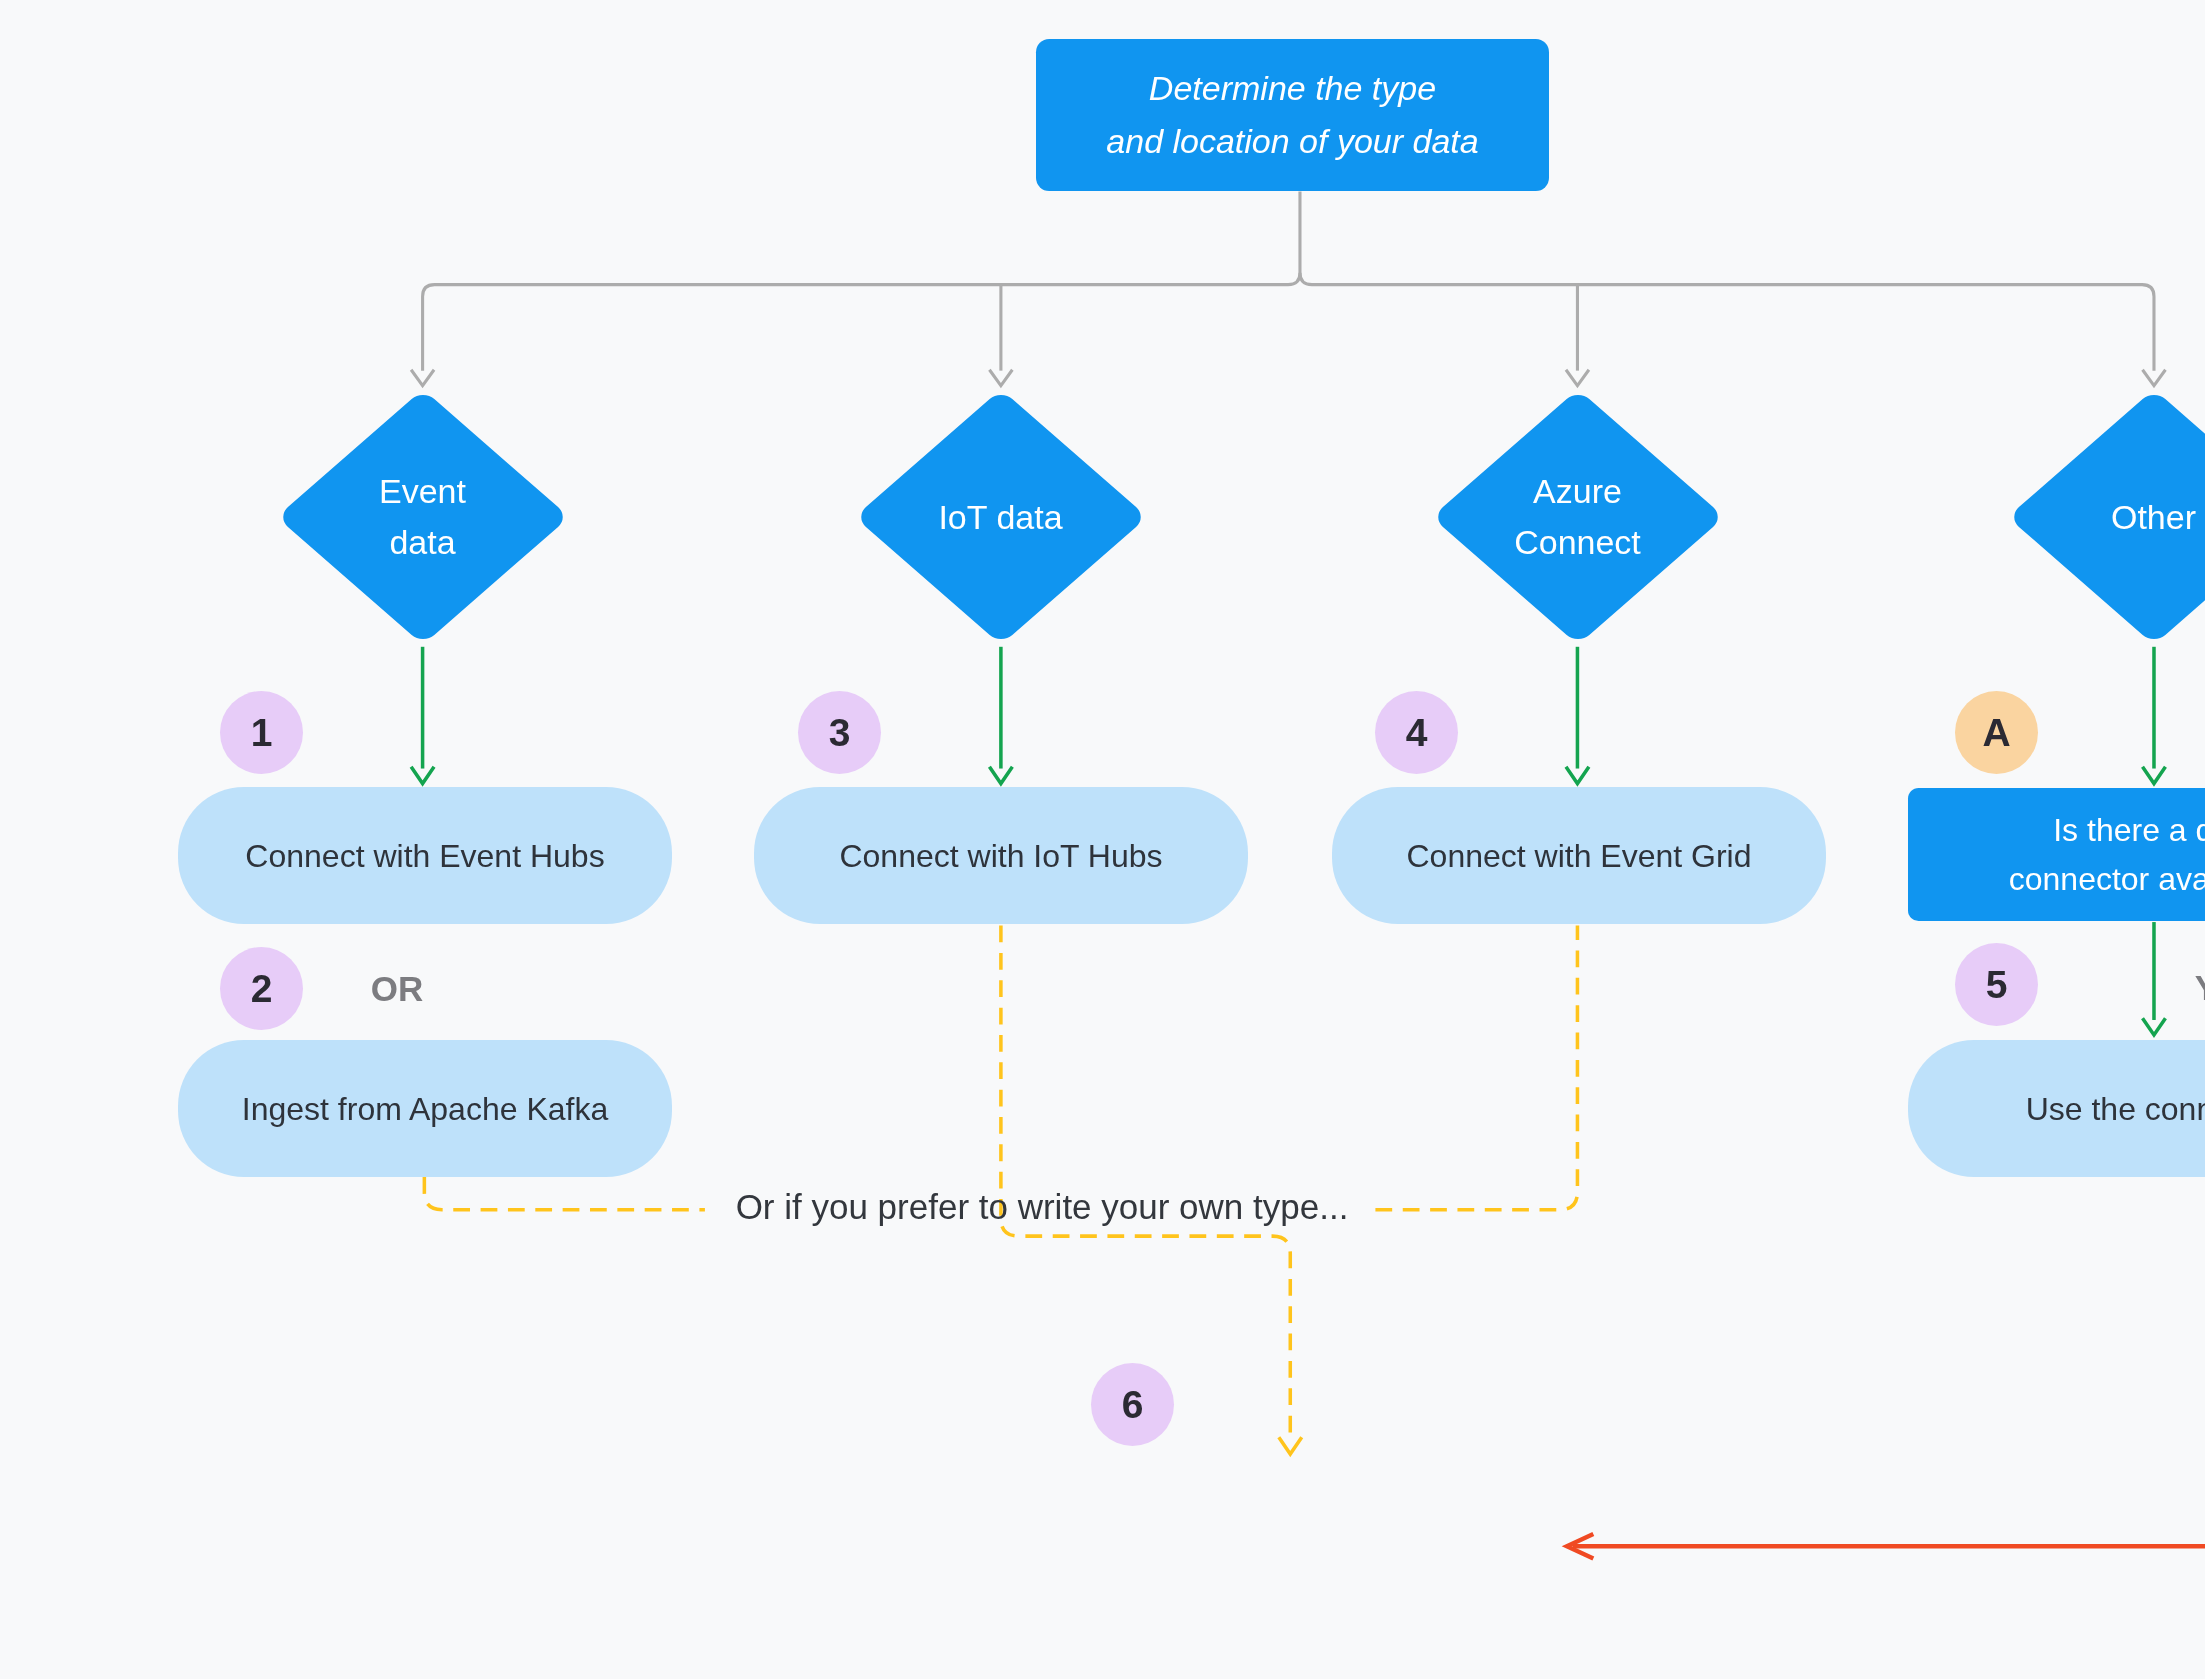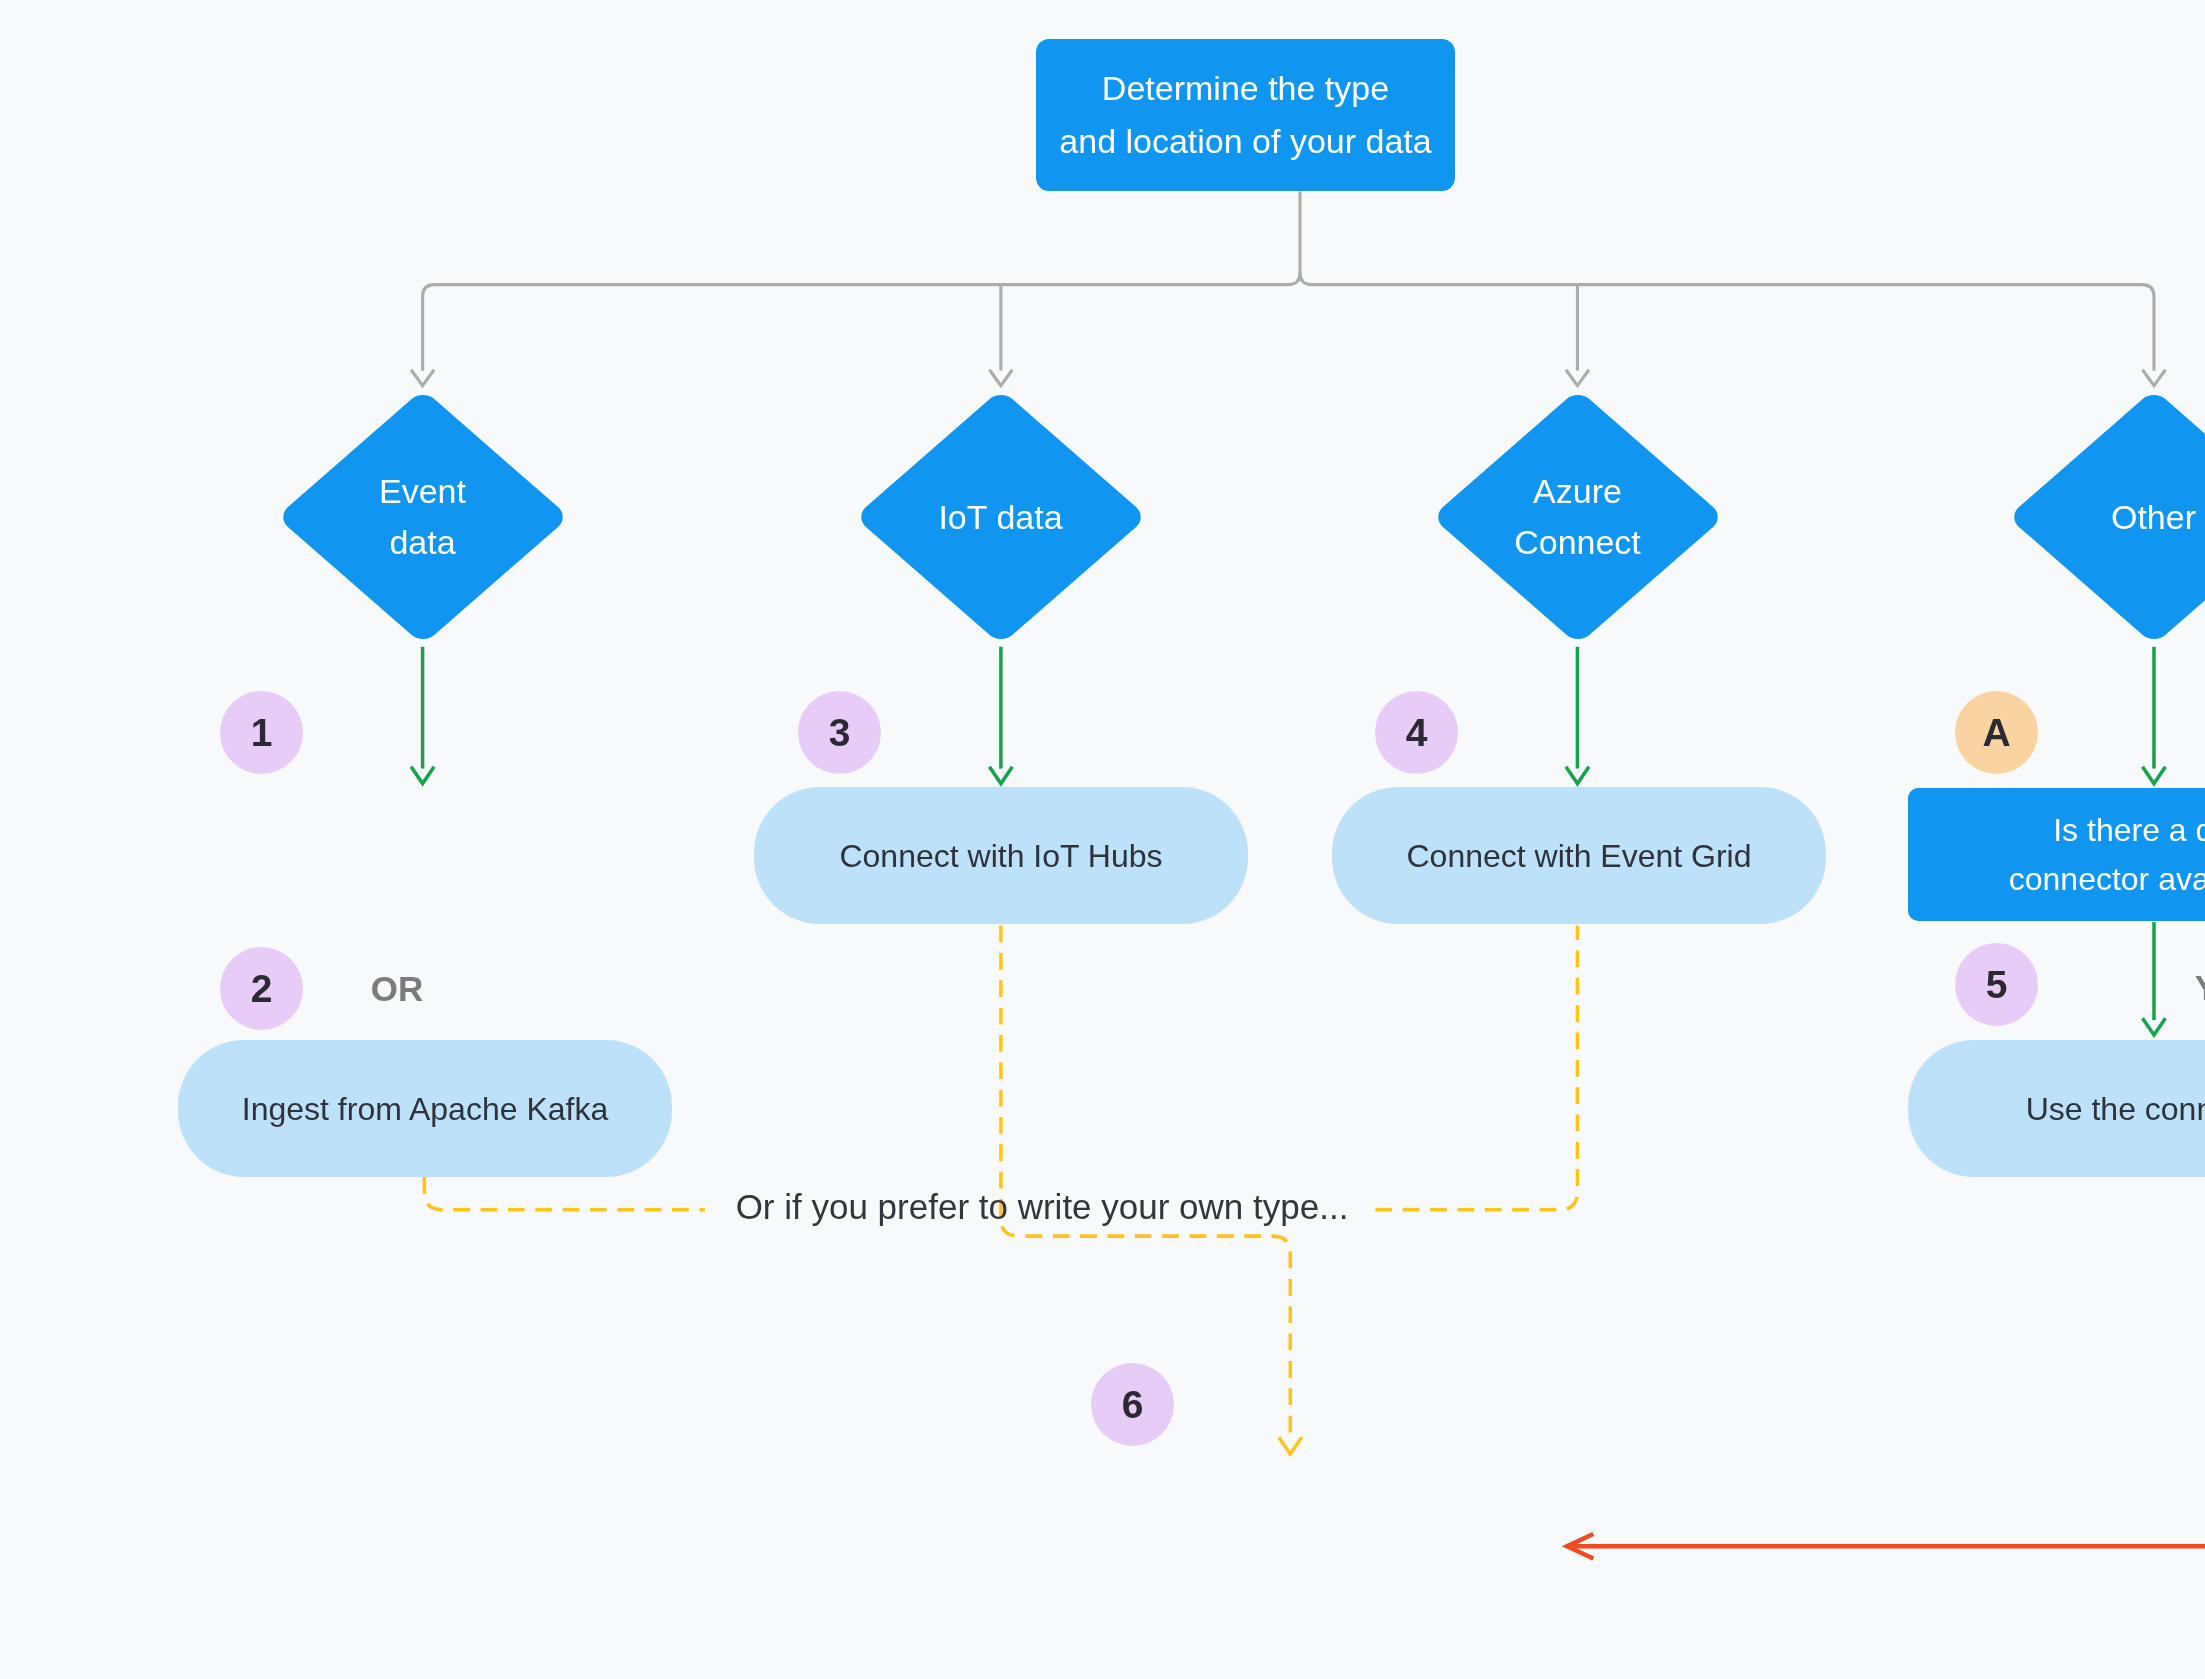--- a/index.html
+++ b/index.html
@@ -145,21 +145,21 @@
       <path stroke-dasharray="38 24" d="M2269 2098 L2269 2762 Q2269 2802 2309 2802 L2885 2802 Q2925 2802 2925 2842 L2925 3262"></path>
       <polyline points="2899,3258 2925,3296 2951,3258"></polyline>
     </g>
 
     <g stroke="#f04a23" stroke-width="10" fill="none">
       <path d="M5448 1952 L5478 1952 Q5570 1952 5570 2044 L5570 3413 Q5570 3505 5478 3505 L3565 3505"></path>
       <polyline points="3612,3477 3552,3505 3612,3533"></polyline>
     </g>
   </svg>
 
-  <div class="node top-box" style="left:1036px; top:39px; width:419px; height:152px;">
+  <div class="node top-box" style="left:1036px; top:39px; width:513px; height:152px;font-style:italic;">
     <span class="multiline">Determine the type
 and location of your data</span>
   </div>
 
   <div class="diamond-wrap" style="left:276px; top:389px;">
     <div class="diamond-shape"></div>
     <div class="diamond-label multiline">Event
 data</div>
   </div>
   <div class="diamond-wrap" style="left:854px; top:389px;">
@@ -191,20 +191,23 @@
   <div class="badge badge-orange" style="left:1955px; top:691px;">
     <span>A</span>
   </div>
   <div class="badge badge-purple" style="left:1955px; top:943px;">
     <span>5</span>
   </div>
   <div class="badge badge-purple" style="left:1091px; top:1363px;">
     <span>6</span>
   </div>
 
+  <div class="node action-box" style="left:178px; top:787px; width:494px; height:137px;">
+    <span>Connect with Event Hubs</span>
+  </div>
   <div class="node action-box" style="left:1332px; top:787px; width:494px; height:137px;">
     <span>Connect with Event Grid</span>
   </div>
   <div class="node action-box" style="left:754px; top:787px; width:494px; height:137px;">
     <span>Connect with IoT Hubs</span>
   </div>
   <div class="node question-box" style="left:1908px; top:788px; width:495px; height:133px;">
     <span class="multiline">Is there a data
 connector available?</span>
   </div>

